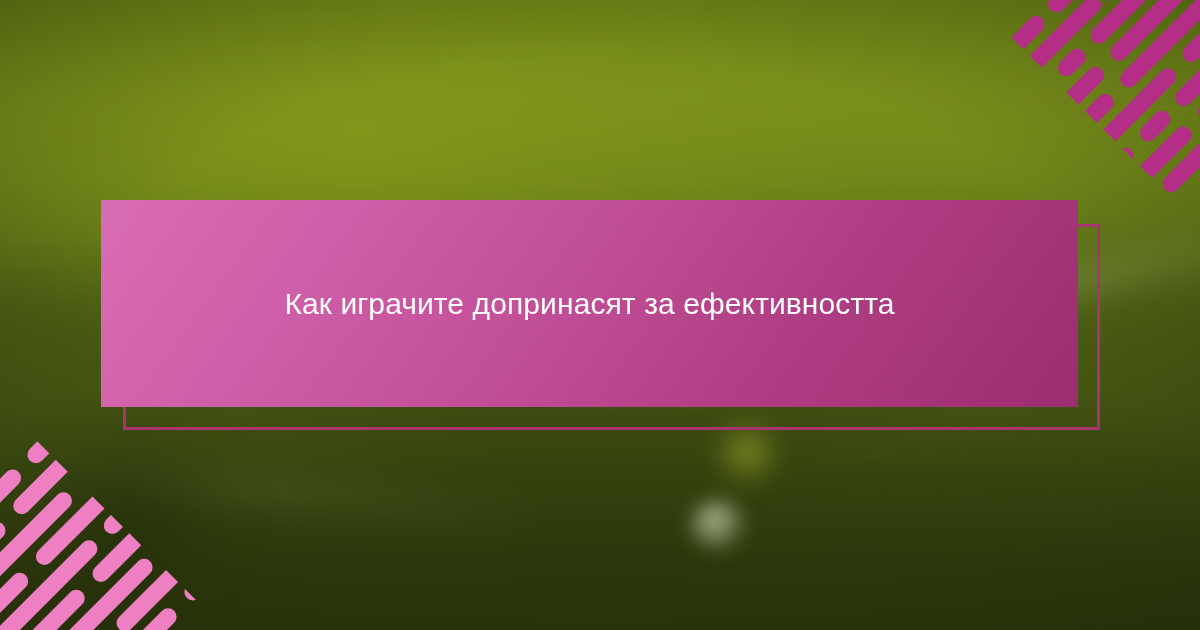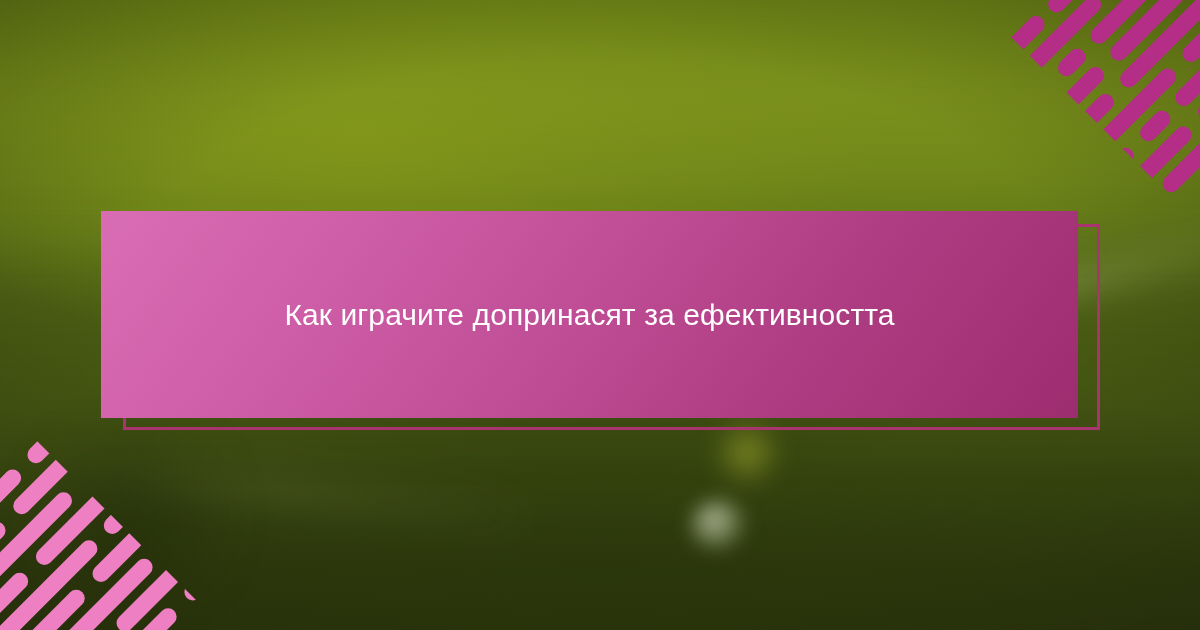--- a/index.html
+++ b/index.html
@@ -127,21 +127,21 @@
     width: 977px;
     height: 206px;
     border: 3px solid #a8356f;
     box-sizing: border-box;
   }
 
   
   .title-card {
     position: absolute;
     left: 101px;
-    top: 211px;
+    top: 200px;
     width: 977px;
     height: 207px;
     background: linear-gradient(126deg, #d96db4 0%, #cf5fa8 22%, #bf4e96 48%, #ae3c82 72%, #9c2d6f 100%);
     display: flex;
     align-items: center;
     justify-content: center;
     box-sizing: border-box;
     padding: 0 40px;
   }
   .title-text {

